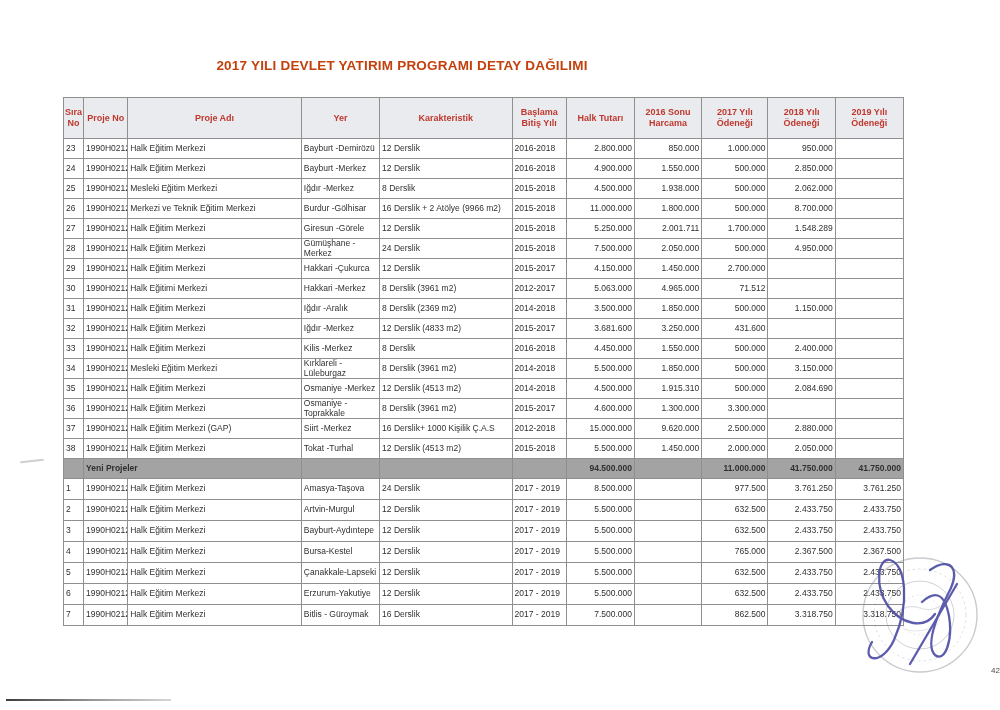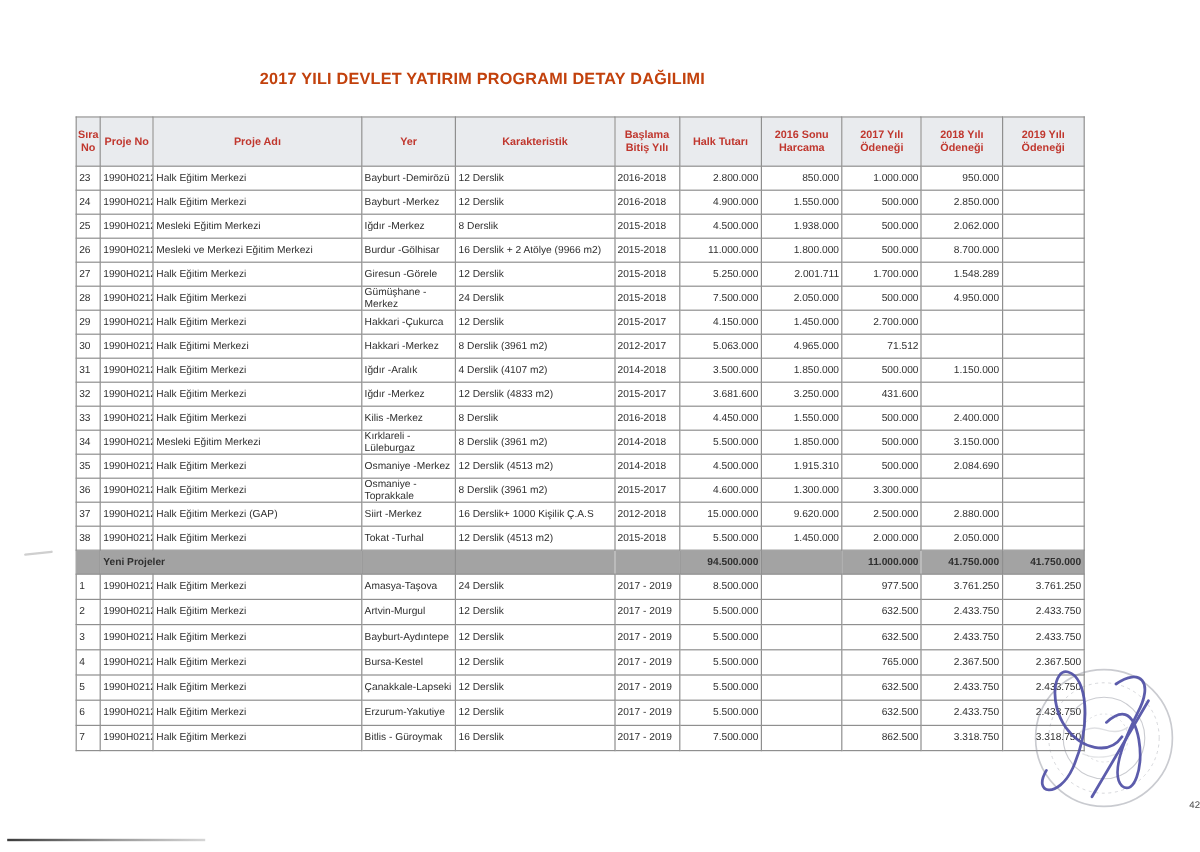--- a/index.html
+++ b/index.html
@@ -122,21 +122,21 @@
           <td class="al-c">2015-2018</td>
           <td class="al-r">4.500.000</td>
           <td class="al-r">1.938.000</td>
           <td class="al-r">500.000</td>
           <td class="al-r">2.062.000</td>
           <td class="al-r"></td>
         </tr>
         <tr class="old-row">
           <td class="al-c">26</td>
           <td class="al-l">1990H021260</td>
-          <td class="al-l">Mesleki ve Merkezi Eğitim Merkezi</td>
+          <td class="al-l">Merkezi ve Teknik Eğitim Merkezi</td>
           <td class="al-l">Burdur -Gölhisar</td>
           <td class="al-l">16 Derslik + 2 Atölye (9966 m2)</td>
           <td class="al-c">2015-2018</td>
           <td class="al-r">11.000.000</td>
           <td class="al-r">1.800.000</td>
           <td class="al-r">500.000</td>
           <td class="al-r">8.700.000</td>
           <td class="al-r"></td>
         </tr>
         <tr class="old-row">
@@ -189,21 +189,21 @@
           <td class="al-r">4.965.000</td>
           <td class="al-r">71.512</td>
           <td class="al-r"></td>
           <td class="al-r"></td>
         </tr>
         <tr class="old-row">
           <td class="al-c">31</td>
           <td class="al-l">1990H021260</td>
           <td class="al-l">Halk Eğitim Merkezi</td>
           <td class="al-l">Iğdır -Aralık</td>
-          <td class="al-l">4 Derslik (4107 m2)</td>
+          <td class="al-l">8 Derslik (2369 m2)</td>
           <td class="al-c">2014-2018</td>
           <td class="al-r">3.500.000</td>
           <td class="al-r">1.850.000</td>
           <td class="al-r">500.000</td>
           <td class="al-r">1.150.000</td>
           <td class="al-r"></td>
         </tr>
         <tr class="old-row">
           <td class="al-c">32</td>
           <td class="al-l">1990H021260</td>

